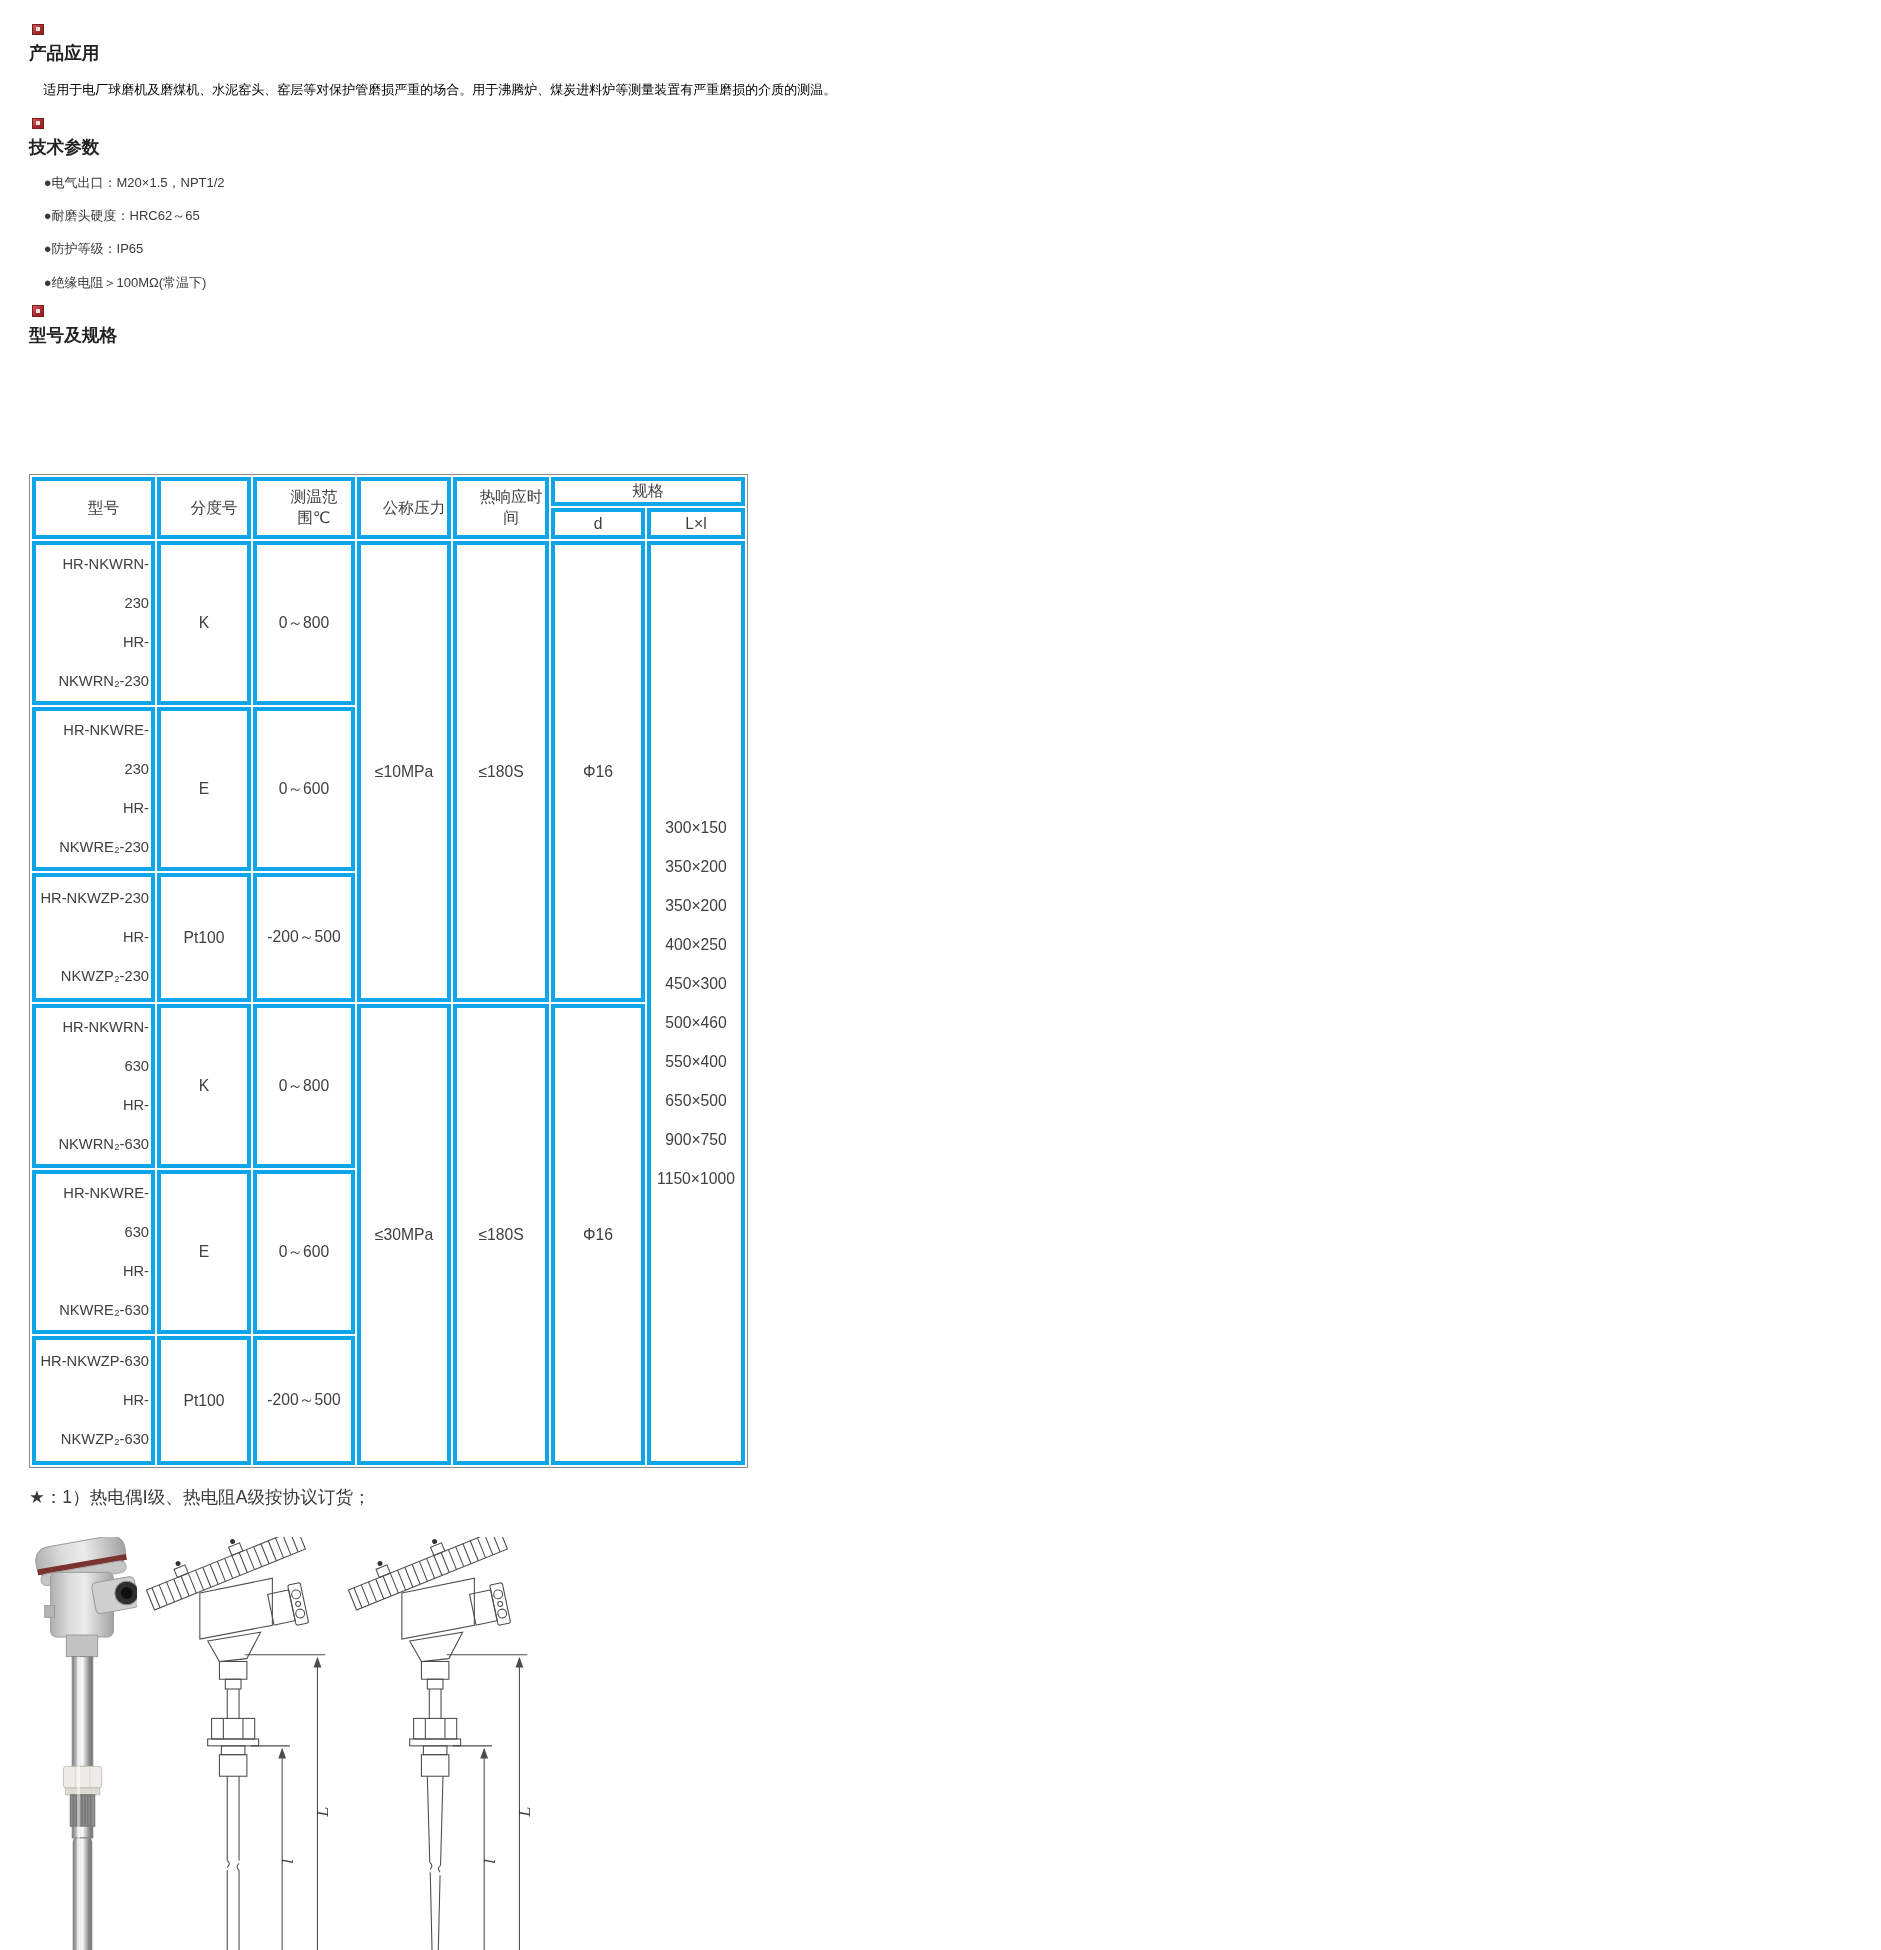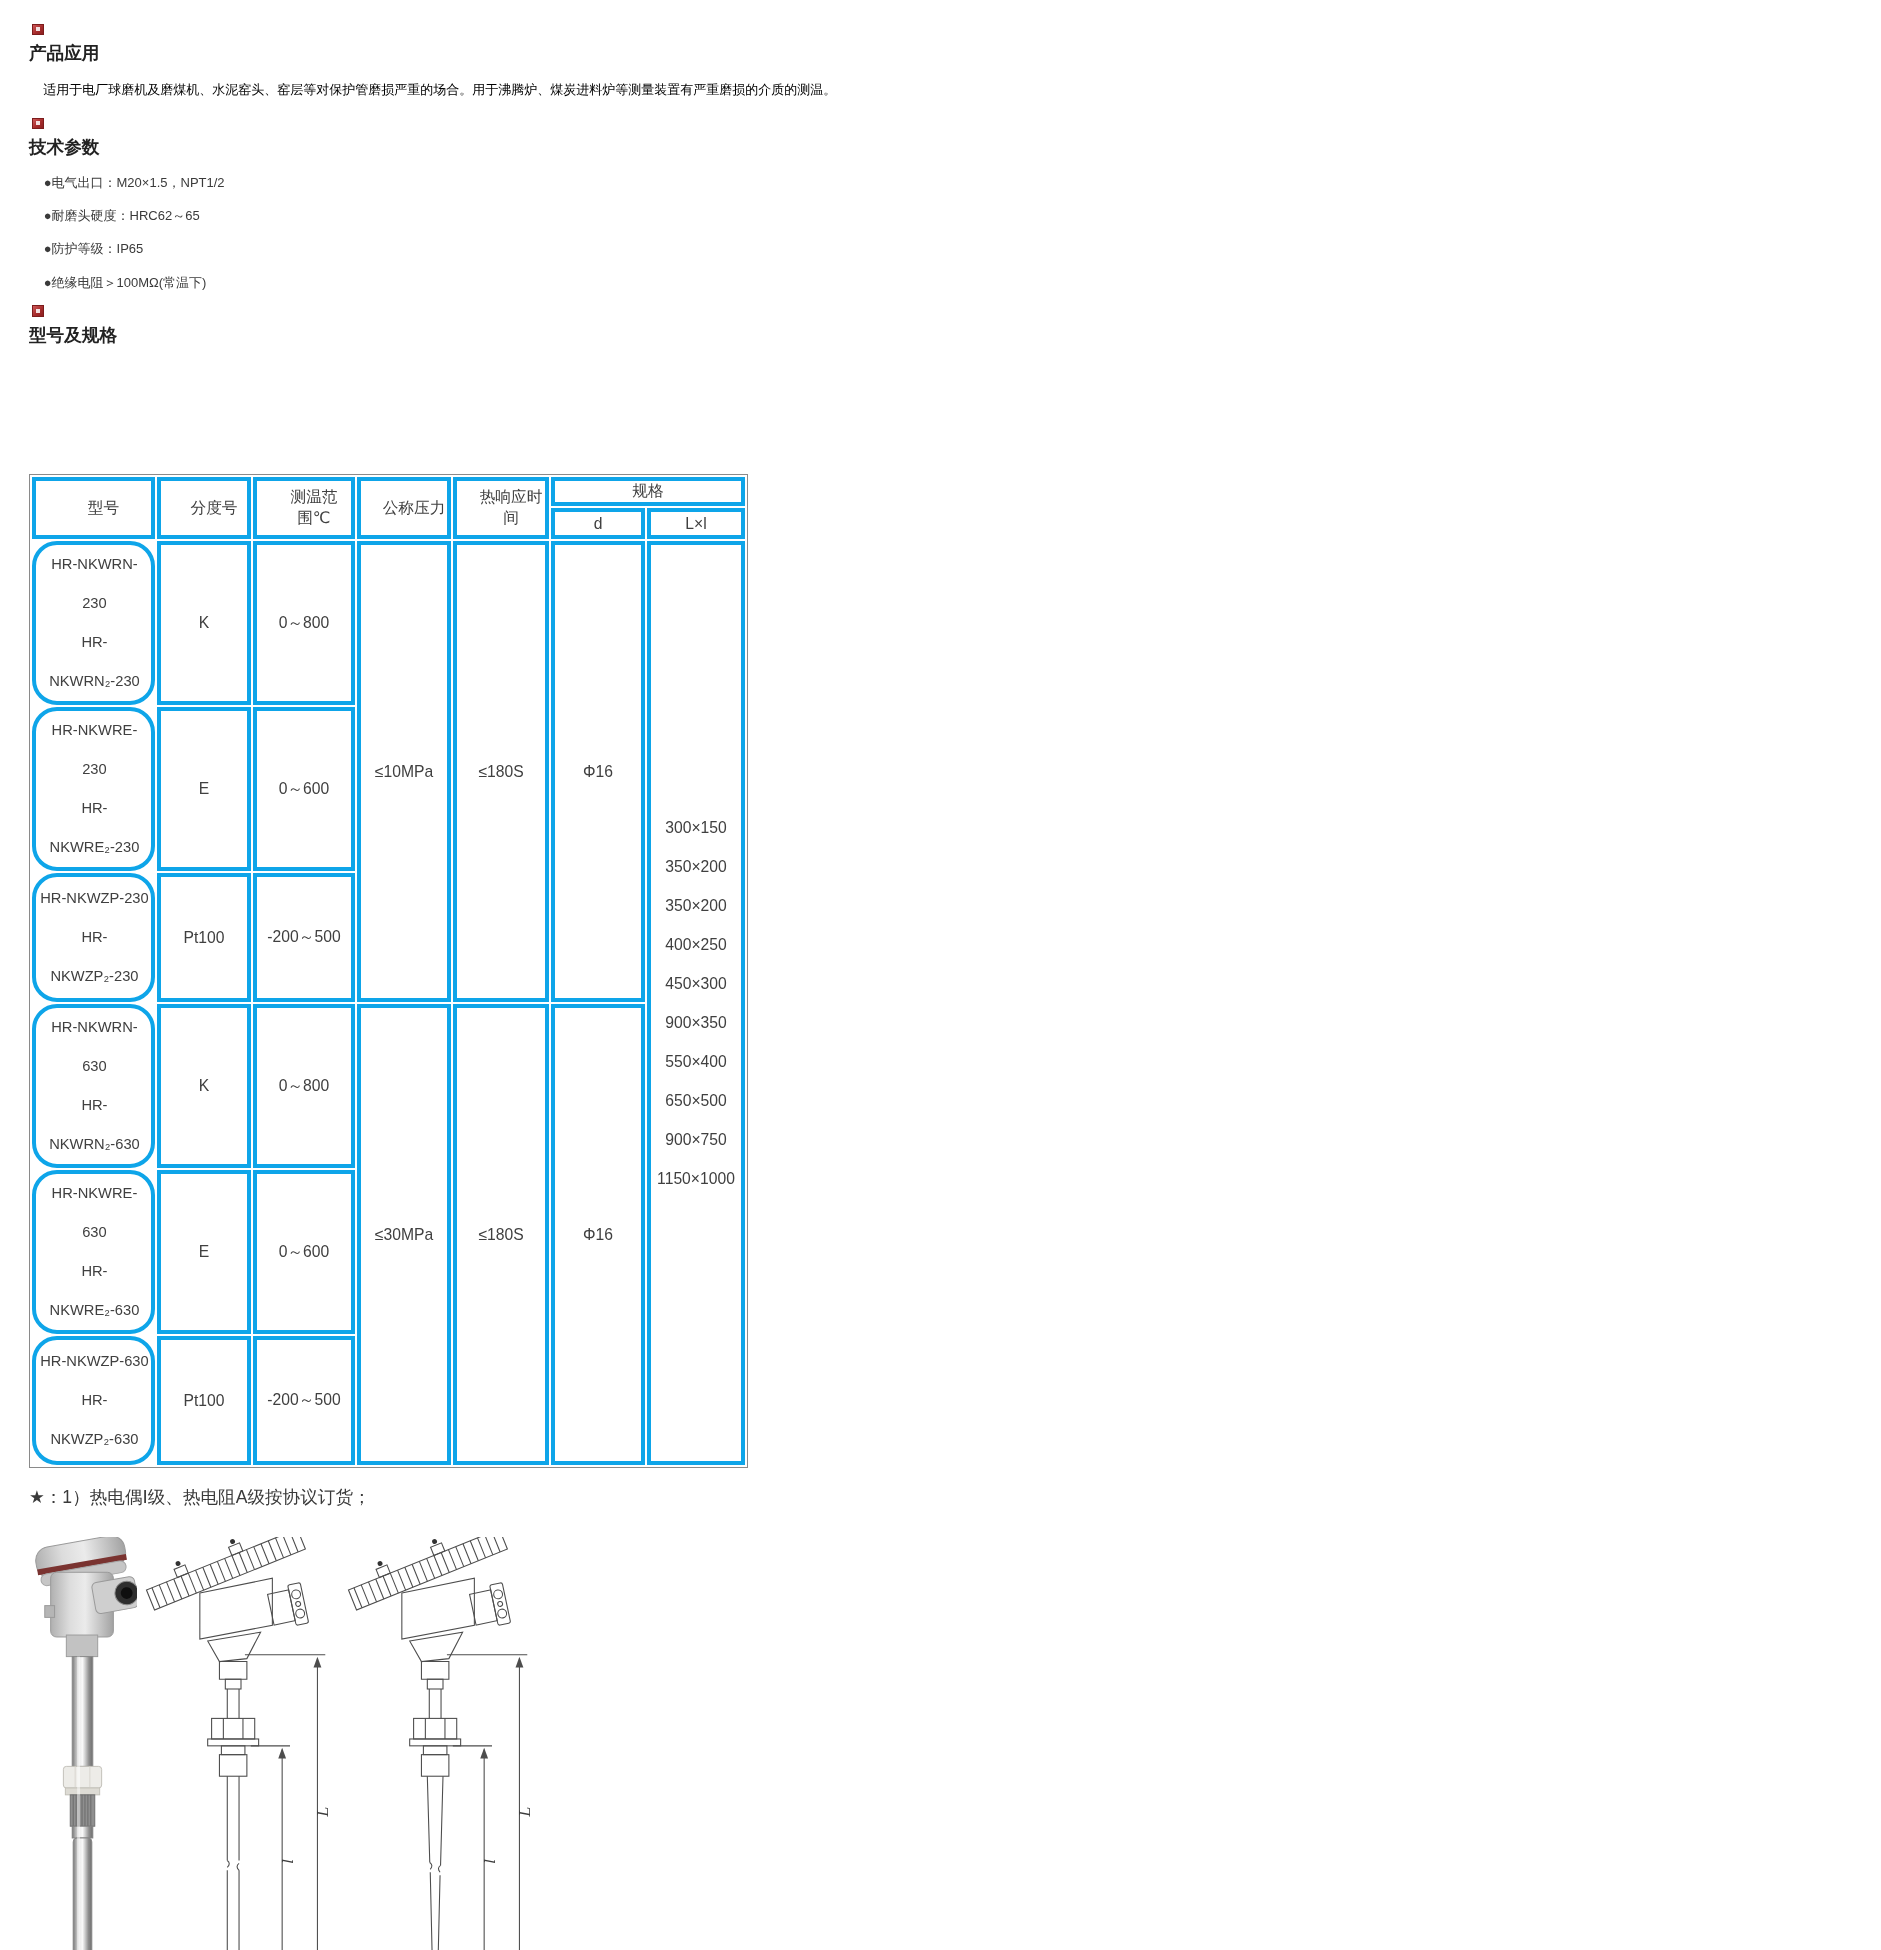--- a/index.html
+++ b/index.html
@@ -32,22 +32,22 @@
   }
   .spec-table th, .spec-table td {
     border:4px solid #0ea5e9; font-weight:normal; font-size:15.7px;
     text-align:center; vertical-align:middle; padding:0;
   }
   .spec-table thead tr.h1 th { height:29px; }
   .spec-table thead tr.h2 th { height:31px; }
   .spec-table thead th.span2 { height:64px;padding-left:20px; }
   .spec-table tbody tr { height:129px; }
   td.model-cell {
-    text-align:center; padding:0 2px 0 3.9px; font-size:14.7px; line-height:39px;
-    word-wrap:break-word; overflow-wrap:break-word;border-radius:25px;
+    text-align:right; padding:0 2px 0 3.9px; font-size:14.7px; line-height:39px;
+    word-wrap:break-word; overflow-wrap:break-word;
   }
   td.sizes-cell { line-height:39px; }
   .col-model{width:123px}.col-grad{width:94px}.col-range{width:102px}
   .col-press{width:94px}.col-resp{width:96px}.col-d{width:94px}.col-lxl{width:98px}
   .notes { margin-top:17.6px; }
   .note-line { font-size:17.6px; color:#3a3a3a; line-height:23.5px; }
   .note-line.n2 { margin-top:19.6px; margin-left:31px; }
   .figures { margin-top:27.4px; display:flex; align-items:flex-start; gap:5.9px; }
   .fig { flex:0 0 auto; }
   svg text.dim { font-family:"DejaVu Serif","Liberation Serif",serif; font-style:italic; font-size:15px; fill:#3c3c3c; }
@@ -107,21 +107,21 @@
         <td>0～800</td>
         <td rowspan="3">≤10MPa</td>
         <td rowspan="3">≤180S</td>
         <td rowspan="3">Φ16</td>
         <td rowspan="6" class="sizes-cell">
           <div>300×150</div>
           <div>350×200</div>
           <div>350×200</div>
           <div>400×250</div>
           <div>450×300</div>
-          <div>900×350</div>
+          <div>500×460</div>
           <div>550×400</div>
           <div>650×500</div>
           <div>900×750</div>
           <div>1150×1000</div>
         </td>
       </tr>
       <tr>
         <td class="model-cell">
             <div>HR-NKWRE-230</div>
             <div>HR-NKWRE₂-230</div>

